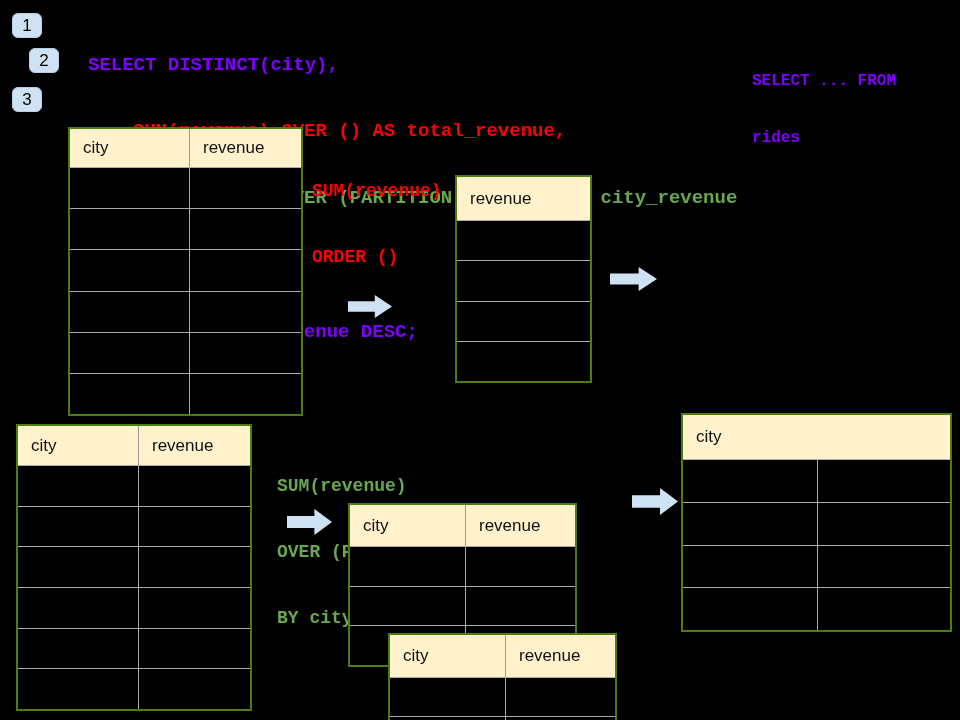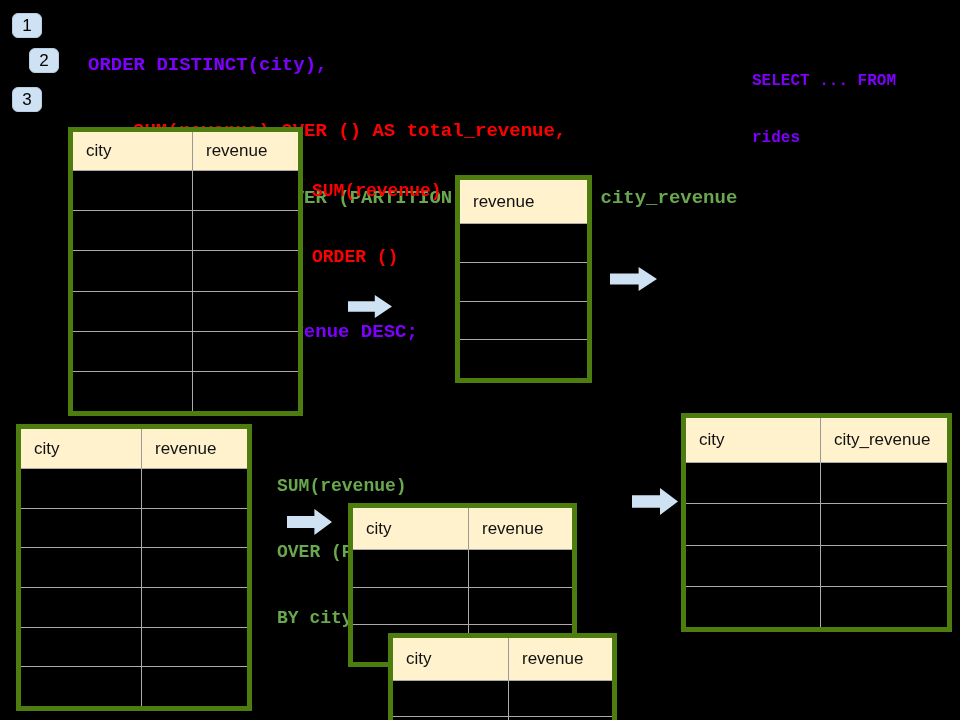--- a/index.html
+++ b/index.html
@@ -33,21 +33,21 @@
     color:#000;font-size:17px;
     display:flex;align-items:center;justify-content:center;
     box-sizing:border-box;
   }
   .b1{left:12px;top:13px;}
   .b2{left:29px;top:48px;}
   .b3{left:12px;top:87px;}
   
   .tbl{
     position:absolute;display:flex;flex-direction:column;
-    border:5px solid #4d7c0f;background:#000;box-sizing:border-box;
+    border:2px solid #4d7c0f;background:#000;box-sizing:border-box;
   }
   .hdr{display:flex;background:#fff2cc;flex:none;}
   .hcell{
     display:flex;align-items:center;
     padding-left:13px;color:#111;font-size:17px;
     box-sizing:border-box;
   }
   .hcell + .hcell{border-left:1px solid #9a9a9a;}
   .row{display:flex;flex:1;border-top:1px solid #ababab;background:#000;}
   .cell{box-sizing:border-box;}
@@ -85,21 +85,21 @@
     <span>1</span>
   </div>
 <div class="badge b2">
     <span>2</span>
   </div>
 <div class="badge b3">
     <span>3</span>
   </div>
 
 <div class="code sql-main">
-  <div class="purple">ORDER DISTINCT(city),</div>
+  <div class="purple">SELECT DISTINCT(city),</div>
   <div class="red ind1">SUM(revenue) OVER () AS total_revenue,</div>
   <div class="green ind1">SUM(revenue) OVER (PARTITION BY city) as city_revenue</div>
   <div class="purple ind2">FROM rides</div>
   <div class="purple ind2">ORDER by city_revenue DESC;</div>
 </div>
 
 <div class="code side-note purple">
   <div>SELECT ... FROM</div>
   <div>rides</div>
 </div>
@@ -225,21 +225,20 @@
     </div>
   <div class="row">
       <div class="cell c0"></div>
       <div class="cell c1"></div>
     </div>
 </div>
 
 <div class="tbl t6">
   <div class="hdr">
     <div class="hcell c0">city</div>
-    <div class="hcell c1">city_revenue</div>
   </div>
   <div class="row">
       <div class="cell c0"></div>
       <div class="cell c1"></div>
     </div>
   <div class="row">
       <div class="cell c0"></div>
       <div class="cell c1"></div>
     </div>
   <div class="row">

